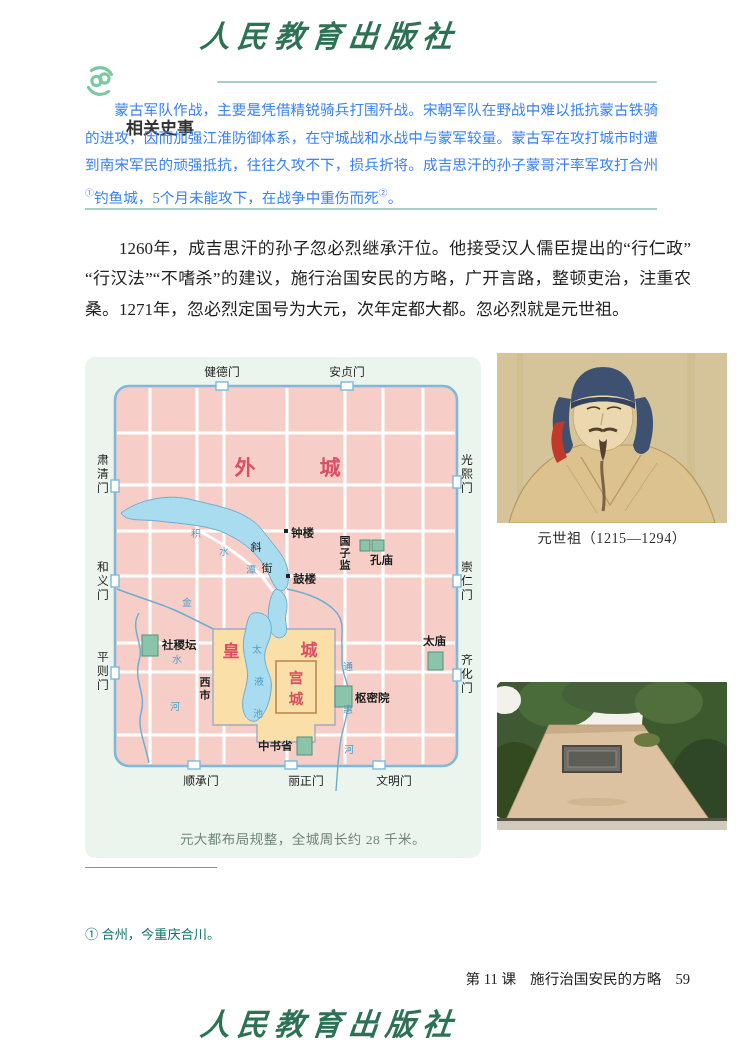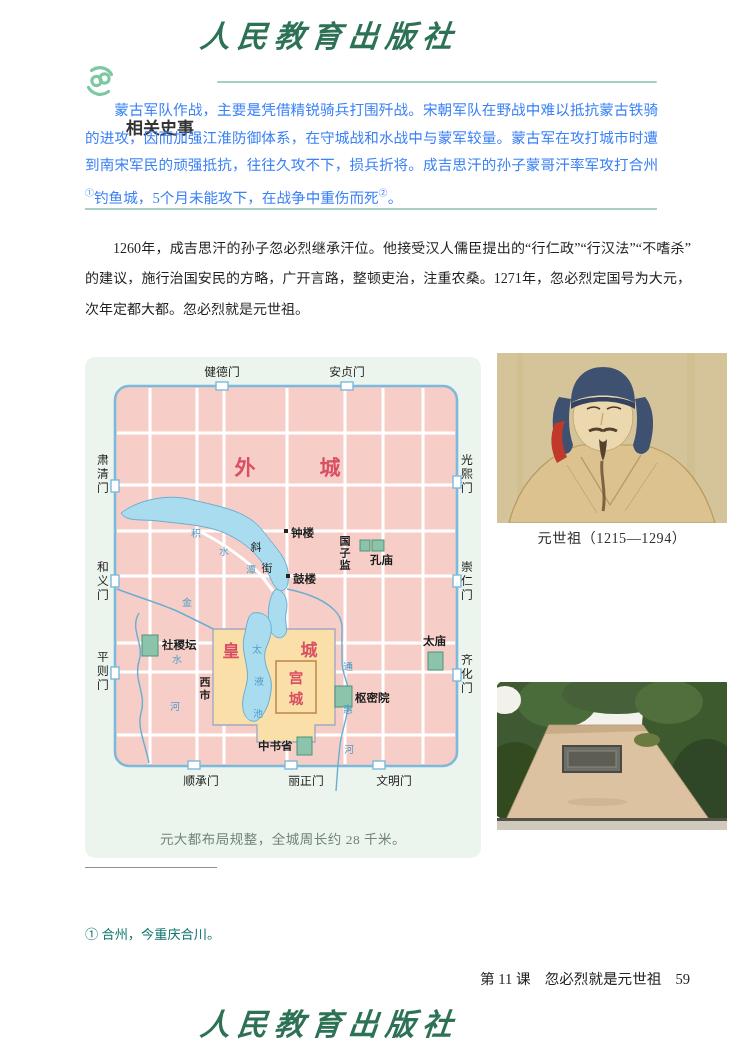--- a/index.html
+++ b/index.html
@@ -24,30 +24,30 @@
   }
   .rel-line{left:217px;top:81px;width:440px;height:2px;background:#a5cfc6;border-radius:1px;}
   .rel-body{
     left:85px;top:97px;width:573px;font-size:14.6px;line-height:27.6px;
     color:#3b82f6;text-align:justify;text-indent:2em;
   }
   .sup{font-size:9px;vertical-align:7px;letter-spacing:0;}
   .rel-bottom-line{left:85px;top:208px;width:572px;height:2px;background:#a8cfc8;}
   
   .main-text{
-    left:85px;top:234px;width:606px;font-size:14px;line-height:30.4px;
+    left:85px;top:234px;width:606px;font-size:17px;line-height:30.4px;
     color:#1f1f1f;text-align:justify;text-indent:2em;
   }
   
   .map-panel{left:85px;top:357px;width:396px;height:501px;background:#ecf5ed;border-radius:10px;}
   .map-svg{position:absolute;left:8px;top:4px;}
   .map-caption{position:absolute;left:0;top:438px;width:100%;text-align:center;
     font-size:16.5px;color:#2e2e2e;letter-spacing:1px;}
   .map-note{position:absolute;left:0;top:471px;width:100%;text-align:center;
-    font-size:13.5px;color:#71867a;letter-spacing:.5px;}
+    font-size:13.5px;color:#71867a;letter-spacing:.5px;padding-left:20px;}
   
   .figure{width:230px;text-align:center;}
   .fig-portrait{left:497px;top:353px;}
   .fig-ruins{left:497px;top:682px;}
   .fig-caption{font-size:14.2px;color:#2e2e2e;letter-spacing:.5px;}
   
   .fn-rule{left:85px;top:867px;width:132px;height:1px;background:#909090;}
   .footnotes{left:85px;top:922px;width:400px;font-size:13.2px;line-height:26px;color:#0f766e;}
   
   .footer{right:49px;top:967px;font-size:14.6px;color:#222;text-align:right;}
@@ -264,16 +264,16 @@
     <rect x="0" y="139" width="230" height="9" fill="#cfcabb"></rect>
   </svg>
 </div>
 
 <div class="abs fn-rule"></div>
 <div class="abs footnotes">
   <div><span>①</span> <span>合州，今重庆合川。</span></div>
 </div>
 
 <div class="abs footer">
-  <span class="lesson">第 11 课</span><span class="gap"></span><span class="title">忽必烈就是元世祖</span><span class="pageno">59</span>
+  <span class="lesson">第 11 课</span><span class="gap"></span><span class="title">施行治国安民的方略</span><span class="pageno">59</span>
 </div>
 
 <div class="abs brand bottom">人民教育出版社</div>
 
 </body></html>

